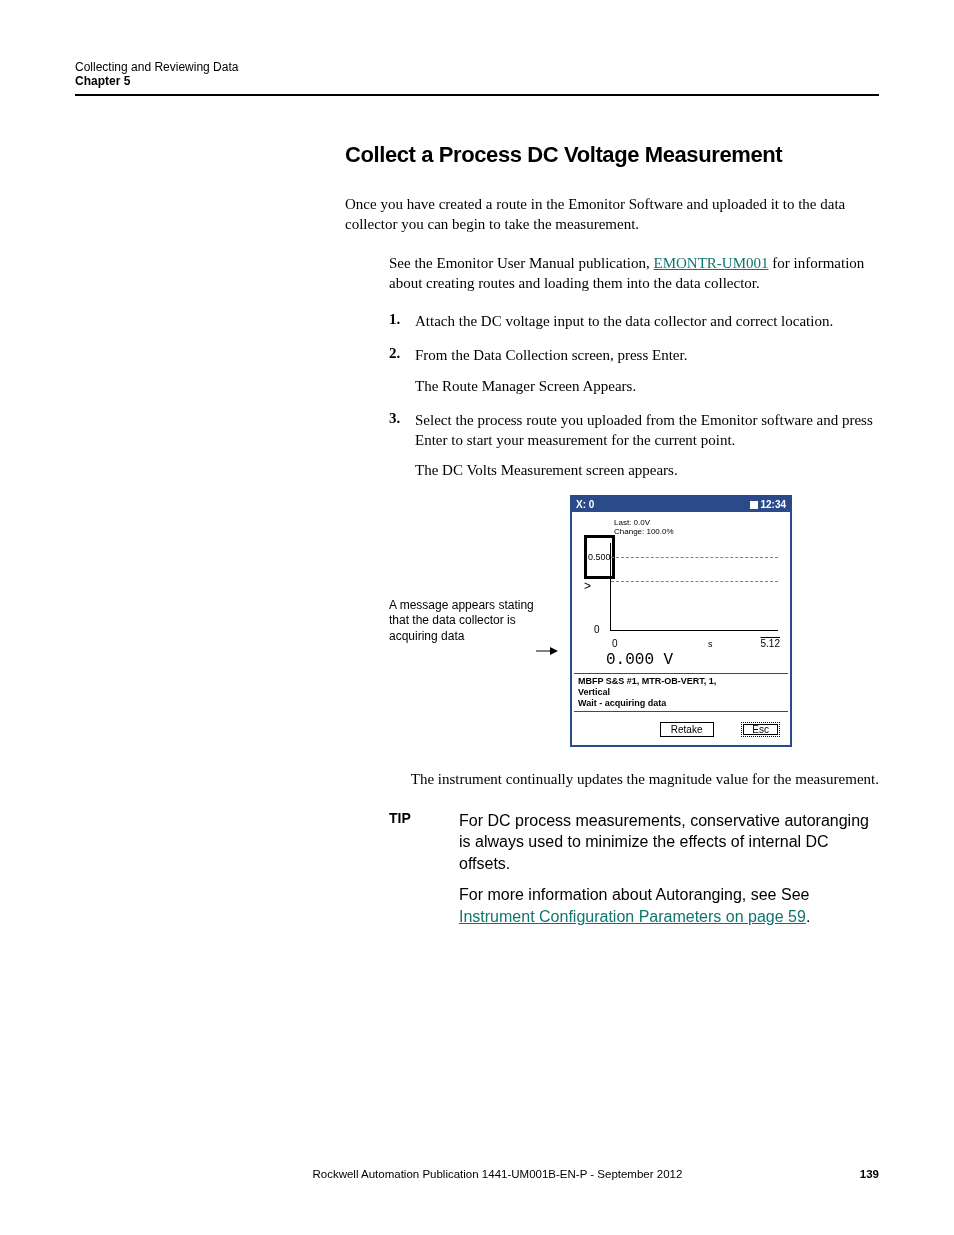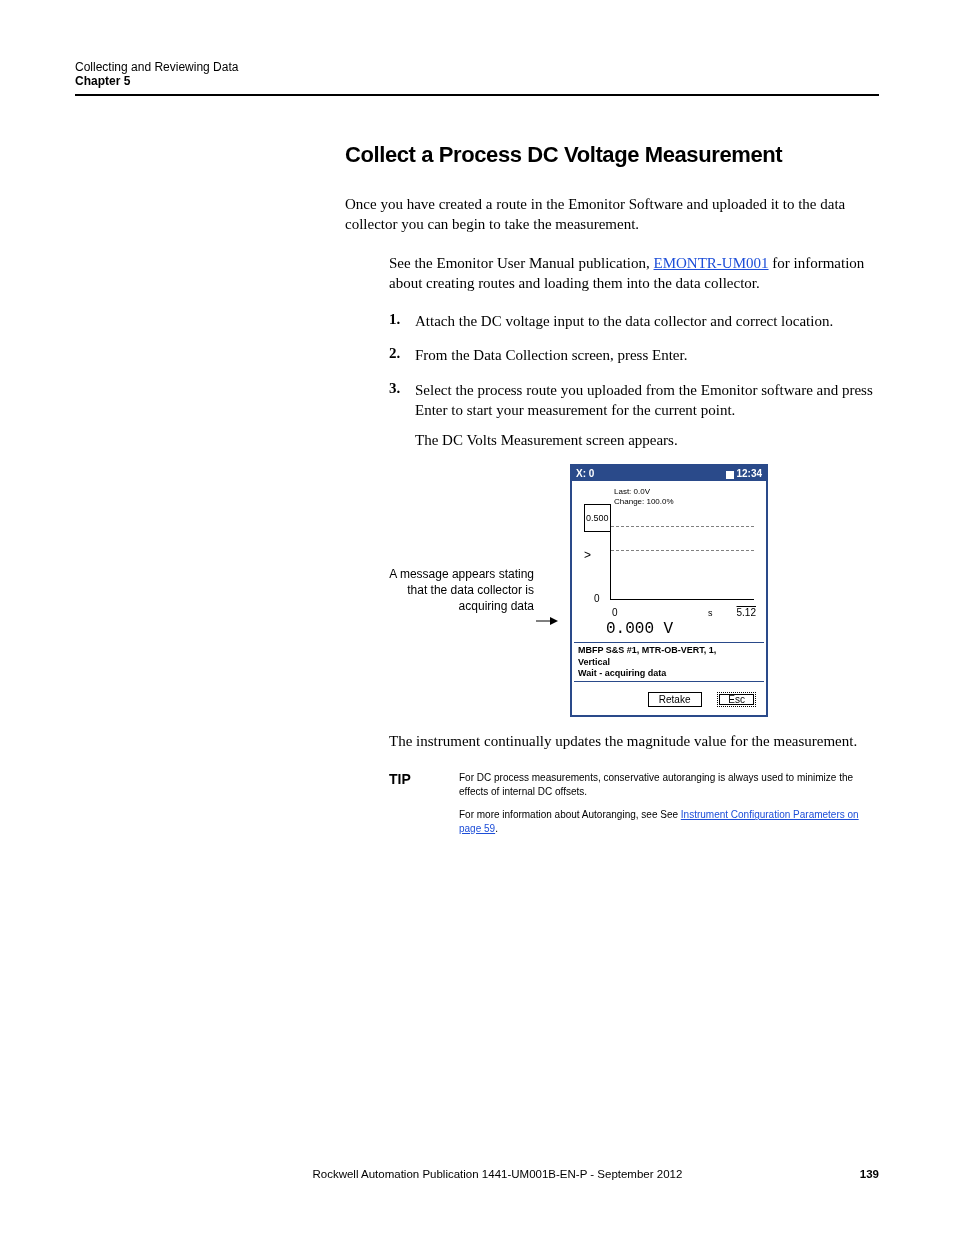--- a/index.html
+++ b/index.html
@@ -31,51 +31,50 @@
   .content { margin-left: 270px; margin-right: 0; }
   h2 {
     font-family: Arial, Helvetica, sans-serif;
     font-weight: bold;
     font-size: 22px;
     margin-bottom: 26px;
     letter-spacing: -0.4px;
   }
   p { margin-bottom: 18px; line-height: 1.35; }
   .indent { margin-left: 44px; }
-  a { color: #1d4ed8; text-decoration: underline; }
+  a { color: #0f766e; text-decoration: underline; }
   ol { list-style: none; margin-left: 44px; }
   ol li { margin-bottom: 14px; position: relative; padding-left: 26px; }
   ol li .num {
     position: absolute; left: 0; font-weight: bold;
   }
   ol li p { margin-bottom: 10px; }
   .figure-row {
     display: flex;
     align-items: center;
     margin: 8px 0 12px 0;
   }
   .callout {
     width: 145px;
     font-family: Arial, Helvetica, sans-serif;
     font-size: 12px;
     line-height: 1.3;
     margin-left: 44px;
     margin-right: 14px;
     position: relative;
-    text-align: right;
   }
   .arrow-svg {
     position: relative;
     top: 30px;
     left: -12px;
   }
 
   
   .device {
-    width: 198px;
+    width: 222px;
     border: 2px solid #2a4a8a;
     font-family: Verdana, Arial, sans-serif;
     font-size: 10px;
     background: #fff;
   }
   .device-titlebar {
     background: #2a4a8a;
     color: #fff;
     display: flex;
     justify-content: space-between;
@@ -89,22 +88,22 @@
     margin-left: 38px;
   }
   .device-plot {
     position: relative;
     height: 100px;
     margin: 0 4px;
   }
   .plot-y500 {
     position: absolute; top: -2px; left: 4px;
     font-size: 9px;
-    border: 1px solid #000000;
-    padding: 8px 1px;
+    border: 3px solid #000000;
+    padding: 14px 1px;
     background: #fff;
   }
   .plot-ylabel {
     position: absolute; top: 42px; left: 4px; font-size: 12px;
   }
   .plot-y0 {
     position: absolute; bottom: 2px; left: 14px; font-size: 10px;
   }
   .plot-x0 { position: absolute; bottom: -12px; left: 32px; font-size: 10px; }
   .plot-xs { position: absolute; bottom: -12px; left: 128px; font-size: 9px; }
@@ -150,39 +149,39 @@
   .tip-label {
     font-family: Liberation Sans, sans-serif;
     font-weight: bold;
     font-size: 14px;
     width: 70px;
     flex-shrink: 0;
     margin-left: 44px;
   }
   .tip-body {
     font-family: Arial, Helvetica, sans-serif;
-    font-size: 10px;
+    font-size: 16px;
     line-height: 1.35;
   }
   .tip-body p { margin-bottom: 10px; }
 
   .footer {
     position: absolute;
     bottom: 55px;
     left: 75px;
     right: 75px;
     display: flex;
     justify-content: space-between;
     font-family: Arial, Helvetica, sans-serif;
     font-size: 11.5px;
   }
   .footer .pub { flex: 1; text-align: center; margin-left: 60px; }
   .footer .page { font-weight: bold; }
 
-  .after-fig { margin-left: 44px; margin-top: 14px; }
+  .after-fig { margin-left: 44px; margin-top: 22px; text-align: right; }
 </style>
 </head>
 <body>
 
 <div class="header">
   <span class="section">Collecting and Reviewing Data</span>
   <span class="chapter">Chapter 5</span>
 </div>
 <hr class="header-rule">
 
@@ -197,20 +196,21 @@
 
 
   <ol>
     <li>
       <span class="num">1.</span>
       <p>Attach the DC voltage input to the data collector and correct location.</p>
     </li>
     <li>
       <span class="num">2.</span>
       <p>From the Data Collection screen, press Enter.</p>
+      <p>The Route Manager Screen Appears.</p>
     </li>
     <li>
       <span class="num">3.</span>
       <p>Select the process route you uploaded from the Emonitor software and press Enter to start your measurement for the current point.</p>
       <p>The DC Volts Measurement screen appears.</p>
     </li>
   </ol>
 
   <div class="figure-row">
     <div class="callout">A message appears stating that the data collector is acquiring data</div>

